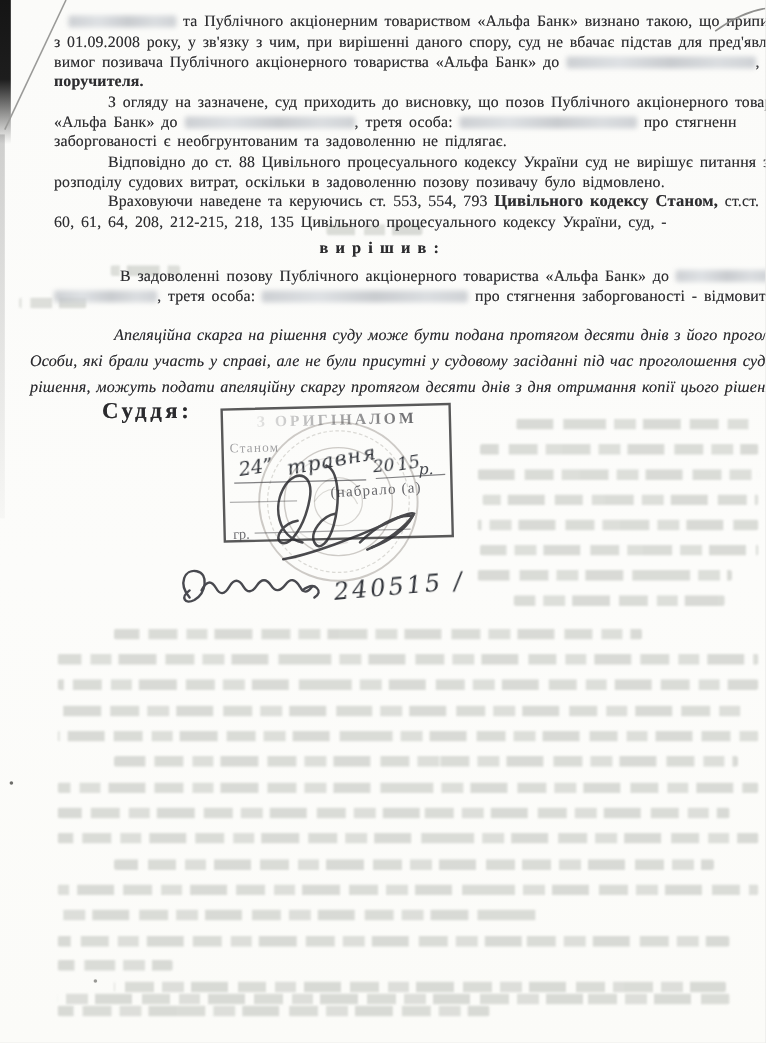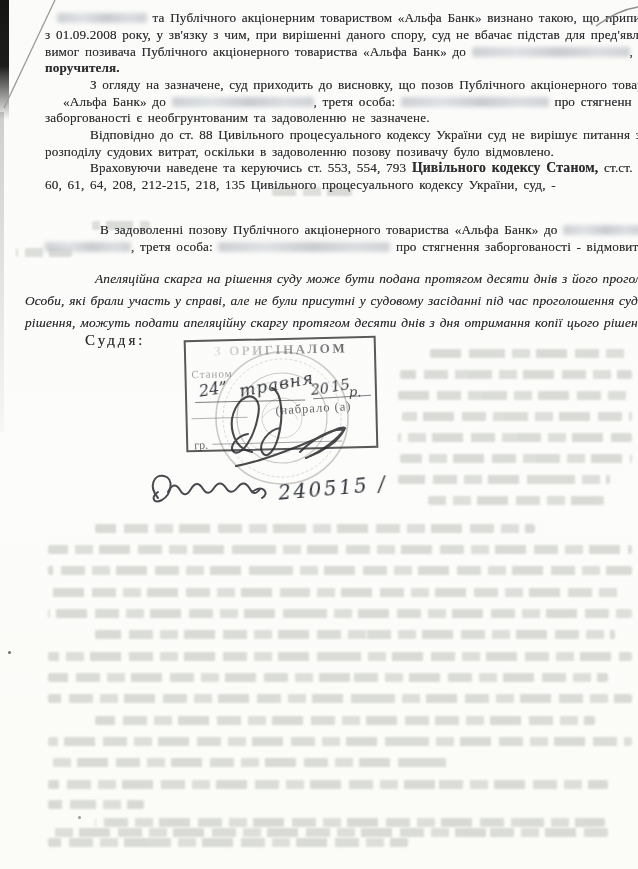--- a/index.html
+++ b/index.html
@@ -21,21 +21,21 @@
     display:inline-block;height:10px;border-radius:2px;
     background:linear-gradient(90deg,#b9bdc3,#d2d6db 28%,#b3b7bd 55%,#cdd1d6 80%,#bcc0c6);
     filter:blur(2px);opacity:.7;vertical-align:-1px;
   }
   .heading{
     position:absolute;left:0;right:0;text-align:center;
     font-weight:bold;font-size:13.6px;letter-spacing:6px;color:#2b2b2e;
     text-shadow:0 0 .4px rgba(40,40,40,.6);
   }
   .judge{
-    position:absolute;font-weight:normal;font-size:15px;letter-spacing:3px;color:#2b2b2e;
+    position:absolute;font-weight:bold;font-size:19px;letter-spacing:3px;color:#2b2b2e;
     text-shadow:0 0 .4px rgba(40,40,40,.6);
   }
   
   .stamp{
     position:absolute;left:185px;top:338px;width:192px;height:112px;
     border:2px solid rgba(52,52,54,.82);transform:rotate(-1.4deg);
     box-sizing:border-box;
   }
   .stamp-header{
     position:absolute;left:28px;top:2px;width:160px;
@@ -113,33 +113,34 @@
       <div class="bleed" style="top: 828px; left: 48px; width: 560px; background-position: 442px 0px;"></div>
       <div class="bleed" style="top: 838px; left: 48px; width: 360px; background-position: 459px 0px;"></div>
     </div>
 
   <div id="doc-lines">
       <div class="dline" style="top: 10px; left: 57px;"><span class="redact" style="width: 90px;"></span><span> та Публічного акціонерним товариством «Альфа Банк» визнано такою, що припинен</span></div>
       <div class="dline" style="top: 27px; left: 45px;"><span>з 01.09.2008 року, у зв'язку з чим, при вирішенні даного спору, суд не вбачає підстав для пред'явленн</span></div>
       <div class="dline" style="top: 44px; left: 45px;"><span>вимог позивача Публічного акціонерного товариства «Альфа Банк» до </span><span class="redact" style="width: 158px;"></span><span>, з</span></div>
       <div class="dline" style="top: 60px; left: 45px; font-weight: bold;"><span>поручителя.</span></div>
       <div class="dline" style="top: 77px; left: 90px;"><span>З огляду на зазначене, суд приходить до висновку, що позов Публічного акціонерного товариств</span></div>
-      <div class="dline" style="top: 94px; left: 63px;"><span>«Альфа Банк» до </span><span class="redact" style="width: 142px;"></span><span>, третя особа: </span><span class="redact" style="width: 148px;"></span><span> про стягненн</span></div>
-      <div class="dline" style="top: 110px; left: 45px;"><span>заборгованості є необгрунтованим та задоволенню не зазначене.</span></div>
+      <div class="dline" style="top: 94px; left: 45px;"><span>«Альфа Банк» до </span><span class="redact" style="width: 142px;"></span><span>, третя особа: </span><span class="redact" style="width: 148px;"></span><span> про стягненн</span></div>
+      <div class="dline" style="top: 110px; left: 45px;"><span>заборгованості є необгрунтованим та задоволенню не підлягає.</span></div>
       <div class="dline" style="top: 127px; left: 90px;"><span>Відповідно до ст. 88 Цивільного процесуального кодексу України суд не вирішує питання з привод</span></div>
       <div class="dline" style="top: 144px; left: 45px;"><span>розподілу судових витрат, оскільки в задоволенню позову позивачу було відмовлено.</span></div>
       <div class="dline" style="top: 160px; left: 90px;"><span>Враховуючи наведене та керуючись ст. 553, 554, 793 </span><span class="bseg">Цивільного кодексу Станом,</span><span> ст.ст. 10, 5</span></div>
       <div class="dline" style="top: 177px; left: 45px;"><span>60, 61, 64, 208, 212-215, 218, 135 Цивільного процесуального кодексу України, суд, -</span></div>
       <div class="dline" style="top: 222px; left: 100px;"><span>В задоволенні позову Публічного акціонерного товариства «Альфа Банк» до </span><span class="redact" style="width: 78px;"></span></div>
       <div class="dline" style="top: 239px; left: 45px;"><span class="redact" style="width: 86px;"></span><span>, третя особа: </span><span class="redact" style="width: 172px;"></span><span> про стягнення заборгованості - відмовити.</span></div>
       <div class="dline it" style="top: 271px; left: 95px;"><span>Апеляційна скарга на рішення суду може бути подана протягом десяти днів з його проголошенн</span></div>
       <div class="dline it" style="top: 293px; left: 25px;"><span>Особи, які брали участь у справі, але не були присутні у судовому засіданні під час проголошення судово</span></div>
       <div class="dline it" style="top: 315px; left: 25px;"><span>рішення, можуть подати апеляційну скаргу протягом десяти днів з дня отримання копії цього рішення.</span></div>
     </div>
 
+  <div class="heading" style="top:199px;">вирішив:</div>
 
   <div class="judge" style="left:85px;top:332px;">Суддя:</div>
 
   <svg class="overlay" width="638" height="869">
     <g stroke="rgba(128,122,114,0.38)" fill="none">
       <circle cx="282" cy="418" r="66" stroke-width="1.6"></circle>
       <circle cx="282" cy="418" r="59" stroke-width="1" stroke-dasharray="3 2" opacity=".7"></circle>
       <circle cx="282" cy="418" r="45" stroke-width="1.2"></circle>
       <circle cx="282" cy="418" r="20" stroke-width="1" opacity=".8"></circle>
       <path d="M262,418 q8,-12 20,-10 q12,2 16,12" stroke-width="1" opacity=".7"></path>

